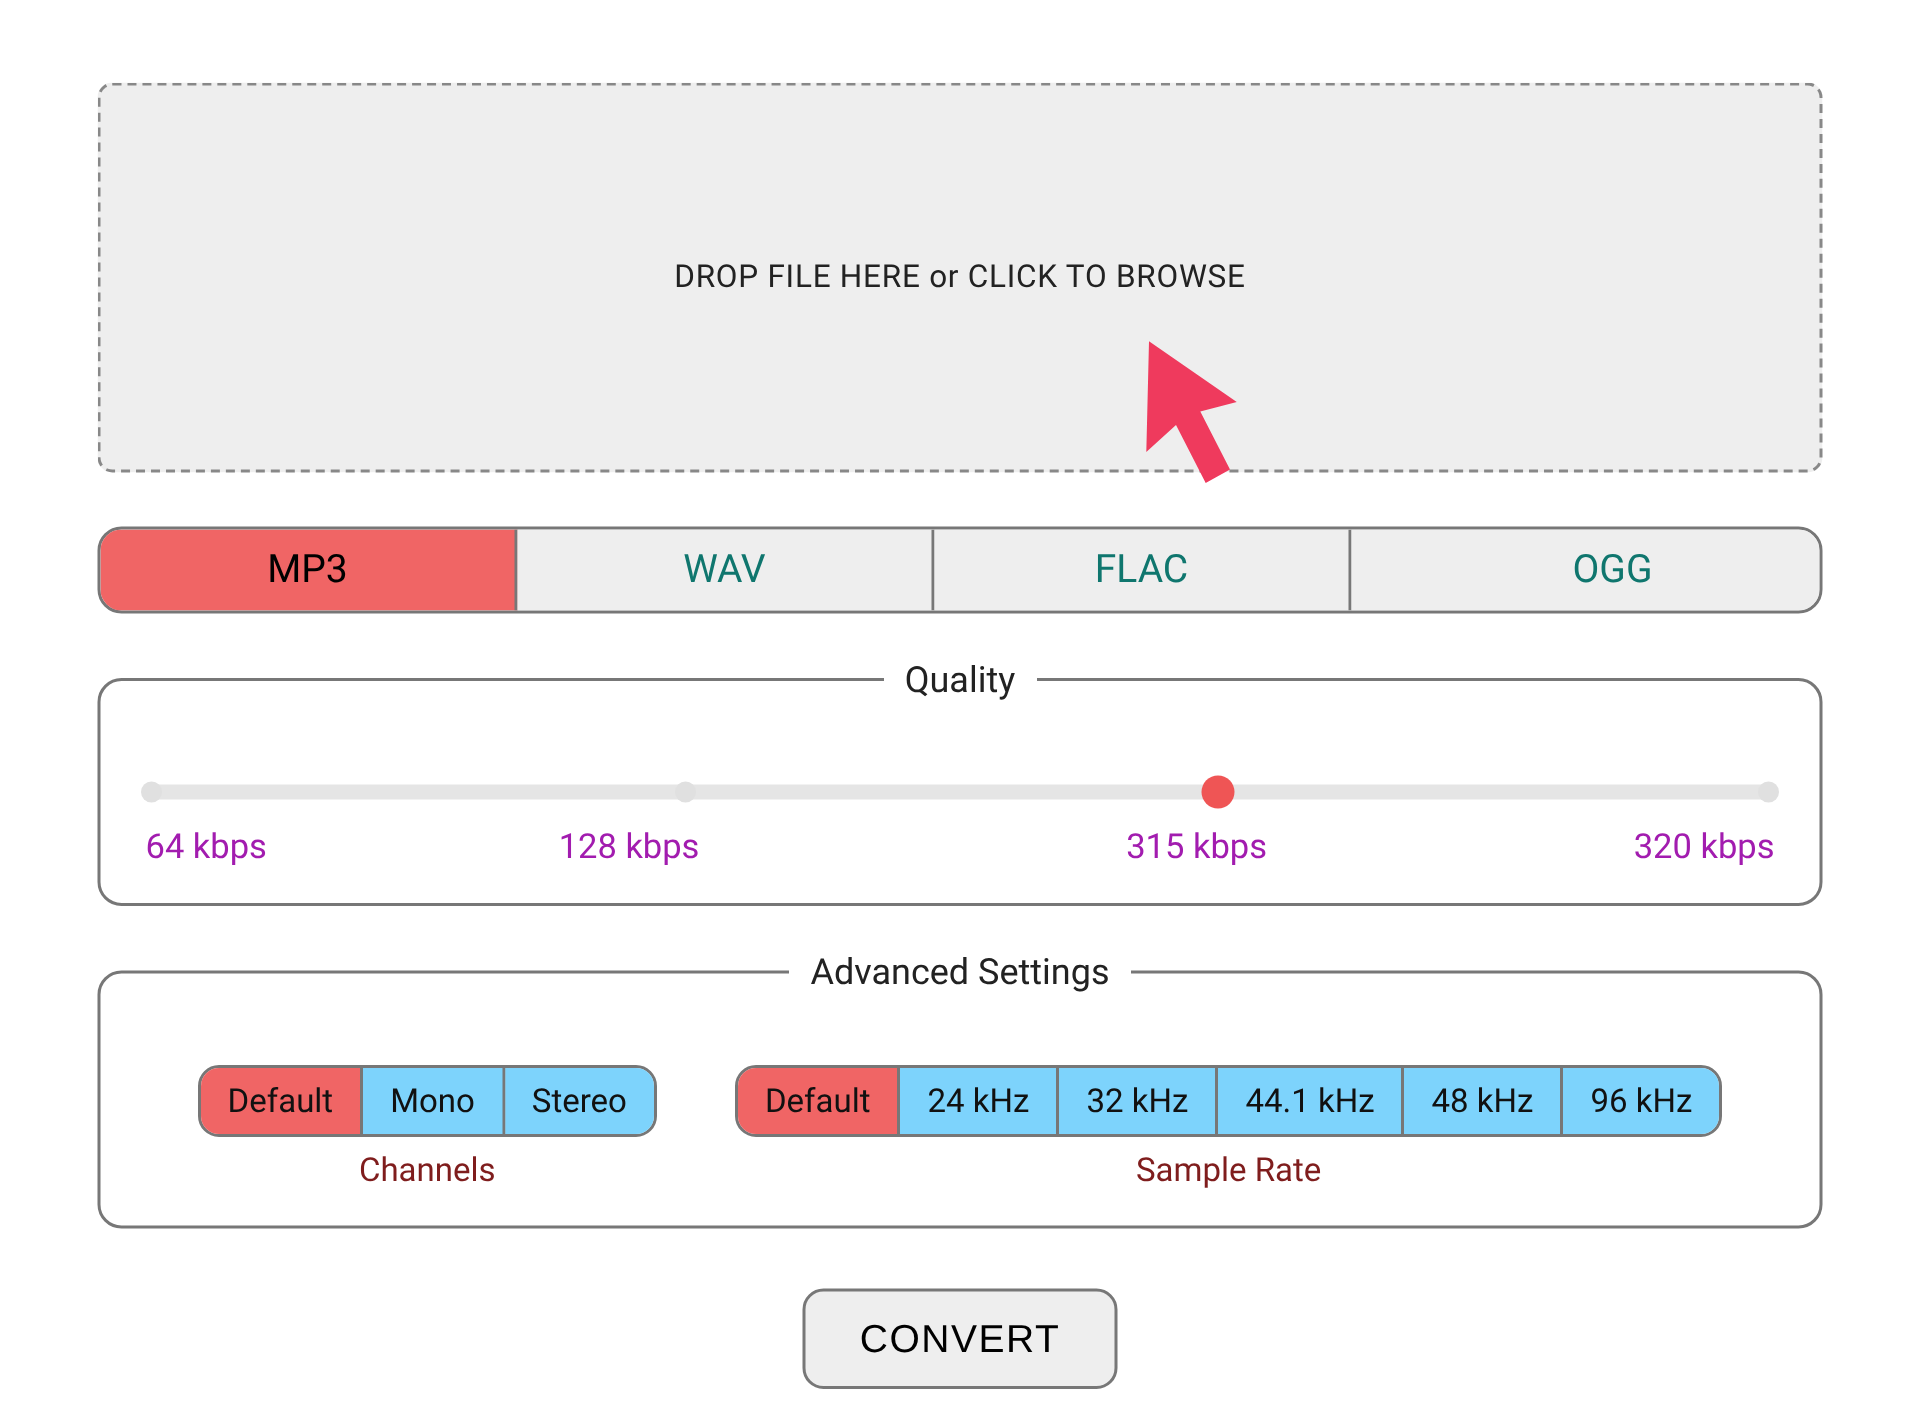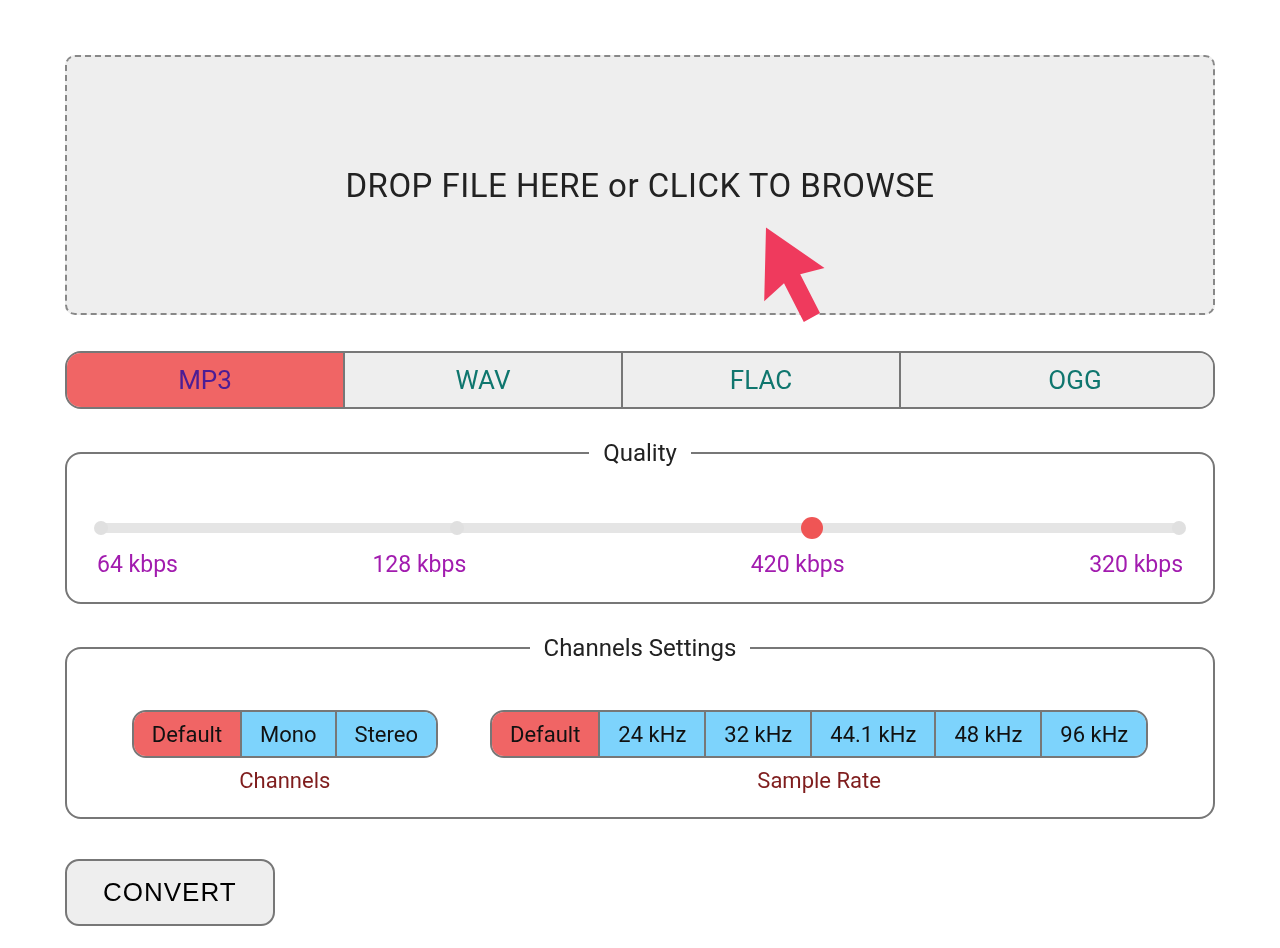--- a/index.html
+++ b/index.html
@@ -13,21 +13,21 @@
   }
   .dropzone {
     width: 100%;
     height: 260px;
     border: 2px dashed #888;
     border-radius: 10px;
     background: #eeeeee;
     display: flex;
     align-items: center;
     justify-content: center;
-    font-size: 33px;
+    font-size: 21px;
     letter-spacing: 0.5px;
     color: #222;
     position: relative;
     cursor: pointer;
     margin-bottom: 36px;
   }
   .cursor-arrow {
     position: absolute;
     left: 690px;
     top: 160px;
@@ -52,21 +52,21 @@
     justify-content: center;
     font-size: 26px;
     color: #0f766e;
     border-right: 2px solid #777;
     cursor: pointer;
     background: #eeeeee;
   }
   .format-tab:last-child { border-right: none; padding-left: 36px; }
   .format-tab.selected {
     background: #f06565;
-    color: #4c1d95;
+    color: #000000;
   }
   fieldset.panel {
     border: 2px solid #777;
     border-radius: 16px;
     padding: 30px 30px 24px 30px;
     margin-bottom: 30px;
   }
   fieldset.panel > legend {
     padding: 0 14px;
     font-size: 24px;
@@ -132,21 +132,21 @@
     font-size: 22px;
     border-right: 2px solid #777;
     cursor: pointer;
     background: #7dd3fc;
     white-space: nowrap;
   }
   .segmented .seg:last-child { border-right: none; }
   .segmented .seg.selected { background: #f06565; }
   .seg-group { text-align: center; }
   .seg-caption { margin-top: 10px; font-size: 22px; color: #7f1d1d; }
-  .convert-wrap { display: flex; margin-top: 40px; }
+  .convert-wrap { display: flex; justify-content: center; margin-top: 40px; }
   .convert-btn {
     border: 2px solid #777;
     background: #eeeeee;
     border-radius: 14px;
     padding: 16px 36px;
     font-size: 26px;
     letter-spacing: 1px;
     cursor: pointer;
   }
 </style>
@@ -181,28 +181,28 @@
     <div class="slider-track">
       <div class="slider-stop" style="left:0%"></div>
       <div class="slider-stop" style="left:33%"></div>
       <div class="slider-stop" style="left:66%"></div>
       <div class="slider-stop" style="left:100%"></div>
       <div class="slider-thumb" style="left:66%"></div>
     </div>
     <div class="slider-labels">
       <span>64 kbps</span>
       <span>128 kbps</span>
-      <span>420 kbps</span>
+      <span>315 kbps</span>
       <span>320 kbps</span>
     </div>
   </div>
 </fieldset>
 
 <fieldset class="panel">
-  <legend>Channels Settings</legend>
+  <legend>Advanced Settings</legend>
   <div class="advanced-row">
     <div class="seg-group">
       <div class="segmented">
         <div class="seg selected">
             <span>Default</span>
           </div>
         <div class="seg">
             <span>Mono</span>
           </div>
         <div class="seg">

